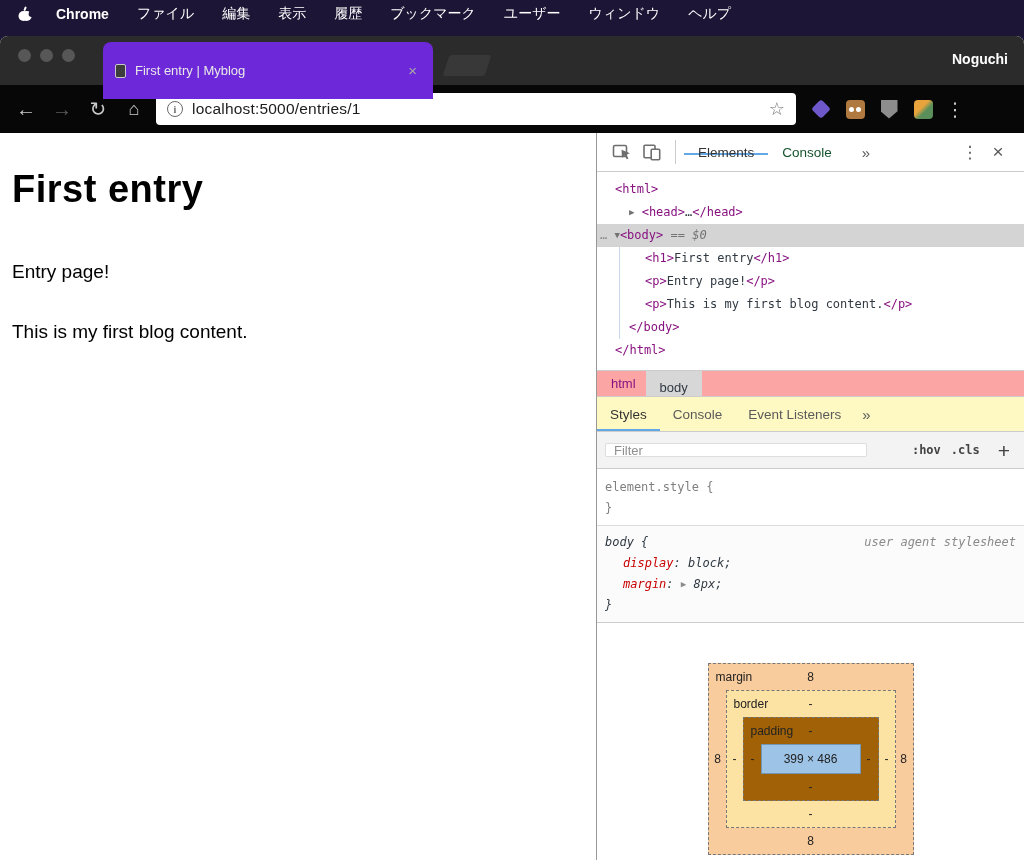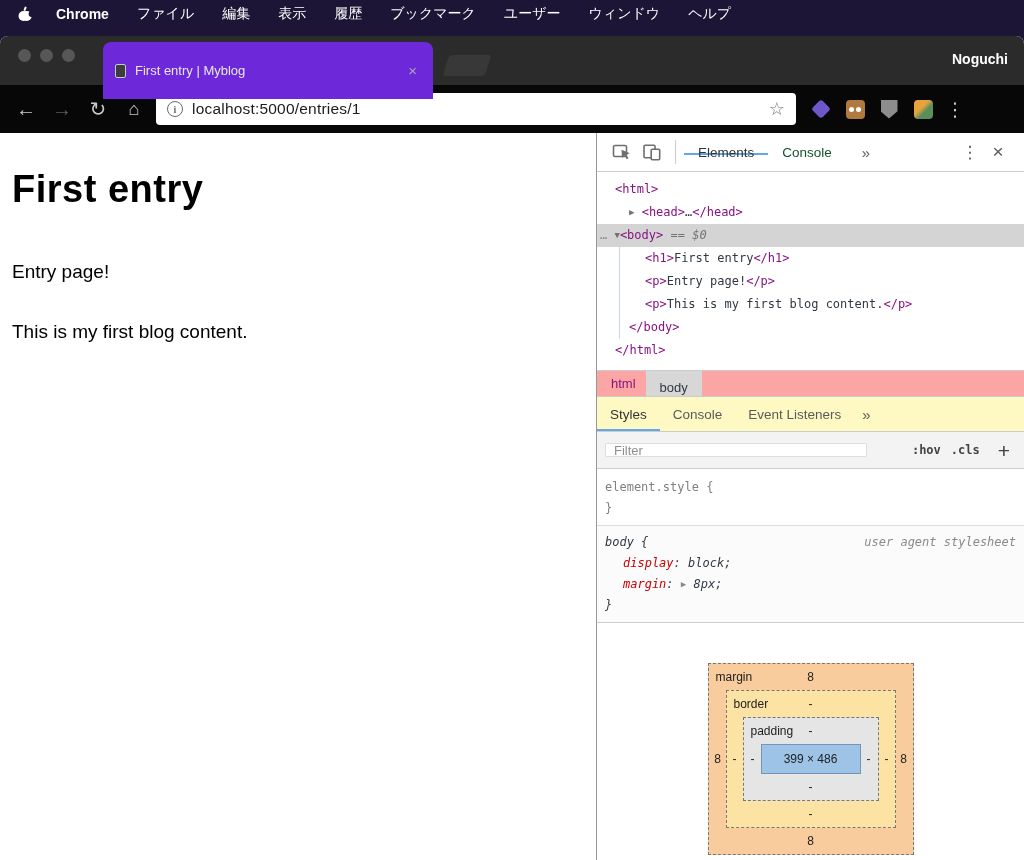--- a/index.html
+++ b/index.html
@@ -100,21 +100,21 @@
 
   
   .bm-area{flex:1;display:flex;justify-content:center;align-items:flex-start;padding-top:40px;background:#fff}
   .bm{font-size:12px;color:#222}
   .bm-top,.bm-bot{position:relative;height:26px;line-height:26px;text-align:center}
   .bm-label{position:absolute;left:7px}
   .bm-mid{display:flex;align-items:center;justify-content:center}
   .bm-side{width:16px;text-align:center;flex:none}
   .bm-margin{width:206px;background:#f9cc9d;border:1px dashed #777}
   .bm-border{width:170px;background:#fde3a3;border:1px dashed #777}
-  .bm-padding{width:136px;background:#e5e5e5;border:1px dashed #777}
+  .bm-padding{width:136px;background:#a16207;border:1px dashed #777}
   .bm-content{width:100px;height:30px;background:#9dc3e6;border:1px solid #7296b4;display:flex;align-items:center;justify-content:center}
 </style>
 </head>
 <body>
 
 <div class="menubar">
   <span class="apple">
     <svg width="14" height="16" viewBox="0 0 14 16">
       <circle cx="5.5" cy="10" r="5" fill="#fff"></circle>
       <circle cx="8.7" cy="10" r="5" fill="#fff"></circle>

